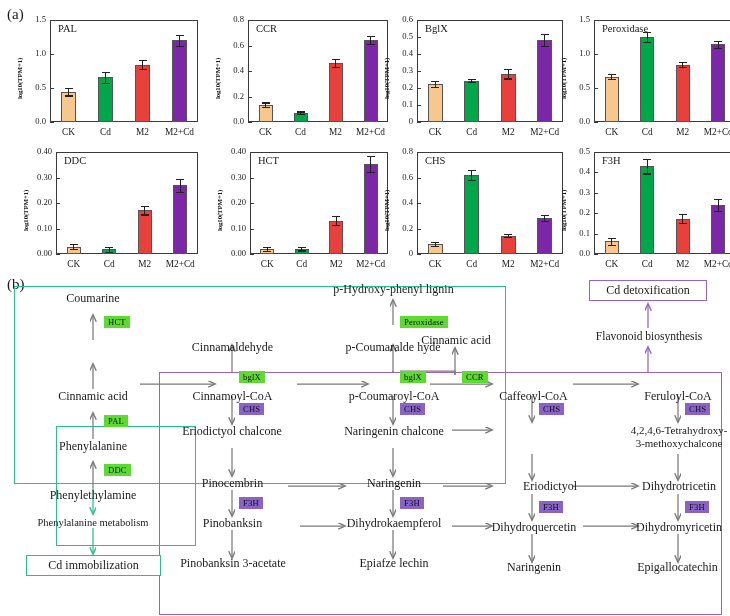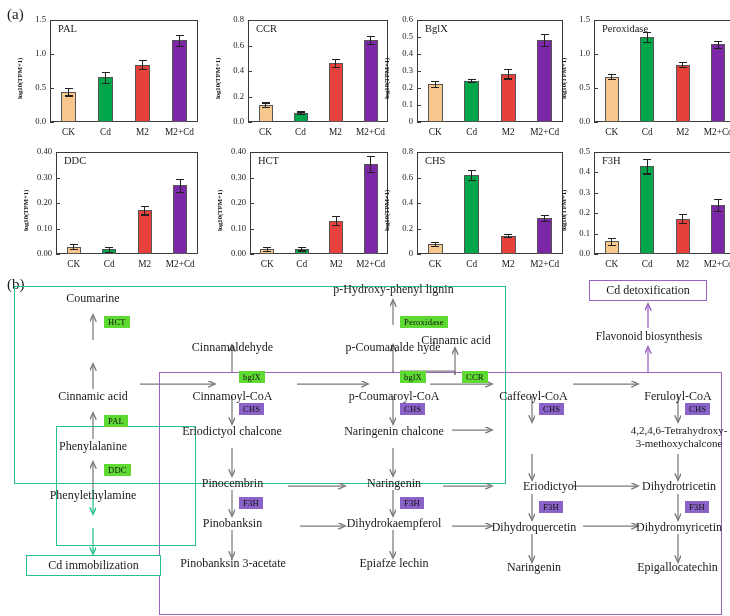--- a/index.html
+++ b/index.html
@@ -411,20 +411,21 @@
     <g stroke="#9B62C0" stroke-width="1.25" fill="none" marker-end="url(#ahp)">
       <path d="M648,100 L648,75"></path>
       <path d="M648,56 L648,32"></path>
     </g>
   </svg>
 
   <div class="node" style="left:33px;top:20px;width:120px;">Coumarine</div>
   <div class="node" style="left:38px;top:118px;width:110px;">Cinnamic acid</div>
   <div class="node" style="left:38px;top:168px;width:110px;">Phenylalanine</div>
   <div class="node" style="left:30px;top:217px;width:126px;">Phenylethylamine</div>
+  <div class="node" style="left:12px;top:245px;width:162px;font-size:10.5px;">Phenylalanine metabolism</div>
   <div class="boxed" style="left:26px;top:283px;width:135px;border:1.6px solid #27C08A;">Cd immobilization</div>
 
   <div class="node" style="left:176px;top:69px;width:113px;">Cinnamaldehyde</div>
   <div class="node" style="left:179px;top:118px;width:107px;">Cinnamoyl-CoA</div>
   <div class="node" style="left:165px;top:153px;width:134px;">Eriodictyol chalcone</div>
   <div class="node" style="left:185px;top:205px;width:95px;">Pinocembrin</div>
   <div class="node" style="left:184px;top:245px;width:97px;">Pinobanksin</div>
   <div class="node" style="left:158px;top:285px;width:150px;text-align:center;">Pinobanksin 3-acetate</div>
 
   <div class="node" style="left:306px;top:11px;width:175px;">p-Hydroxy-phenyl lignin</div>

